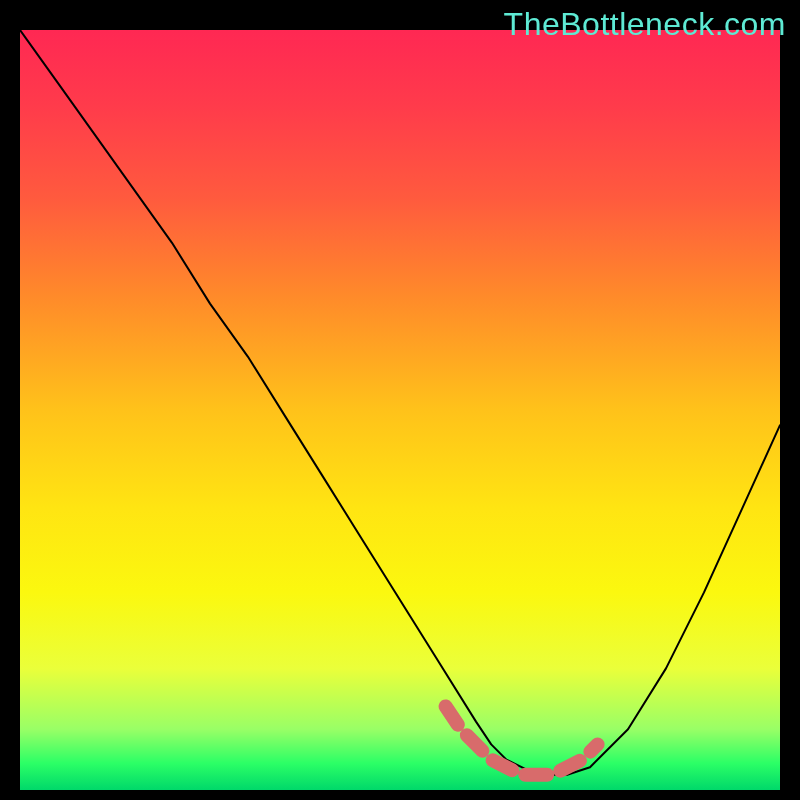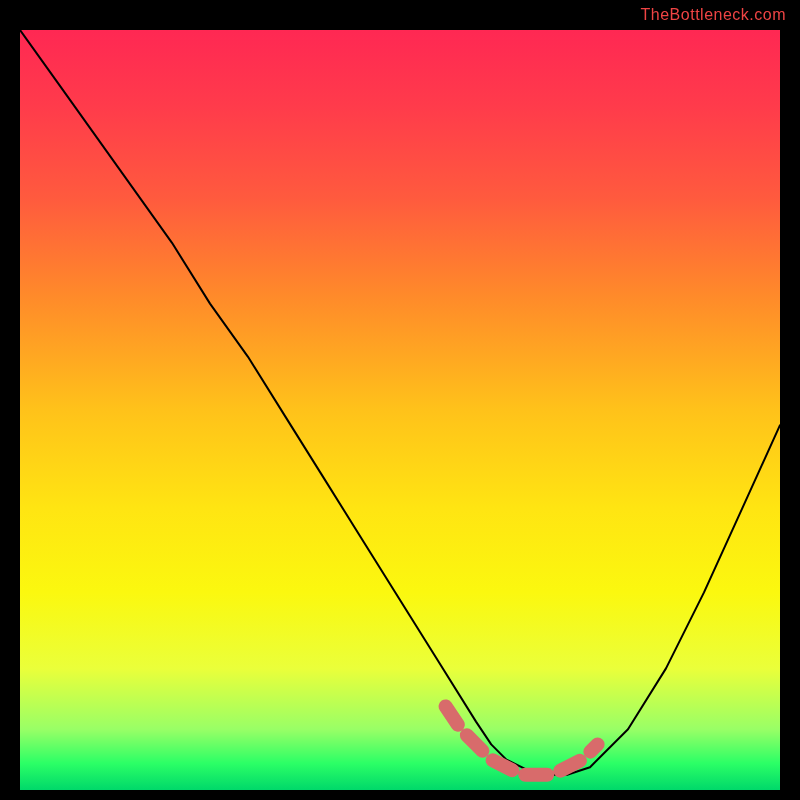--- a/index.html
+++ b/index.html
@@ -14,22 +14,22 @@
   .stage {
     position: relative;
     width: 800px;
     height: 800px;
     background: #000;
   }
   .watermark {
     position: absolute;
     top: 6px;
     right: 14px;
-    color: #ef4444;
-    font-size: 16px;
+    color: #5eead4;
+    font-size: 32px;
     font-weight: 500;
     letter-spacing: 0.5px;
     z-index: 20;
   }
   .plot {
     position: absolute;
     left: 20px;
     top: 30px;
     width: 760px;
     height: 760px;

